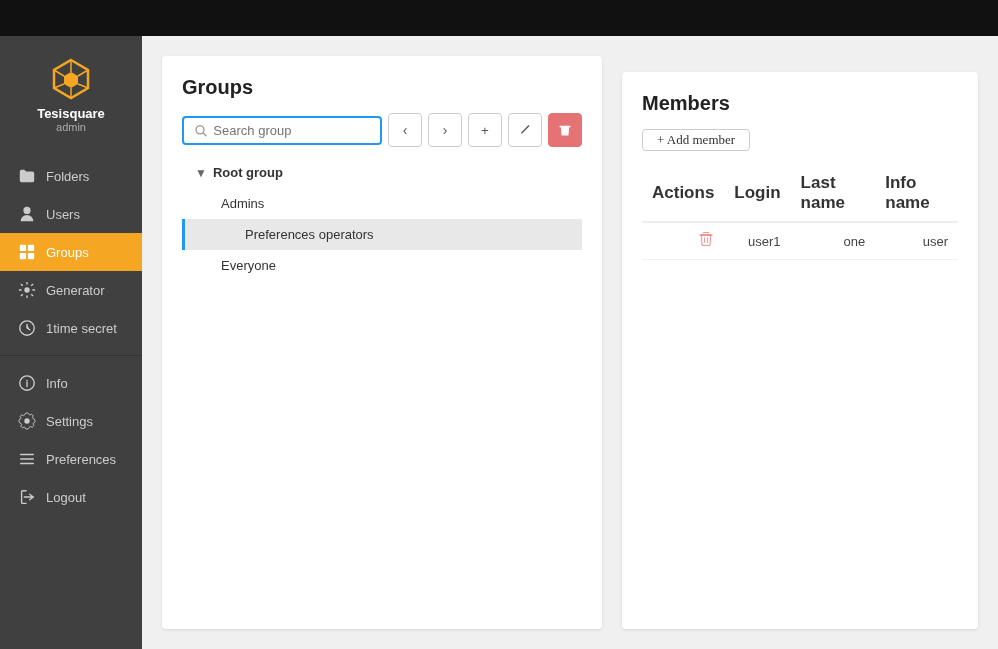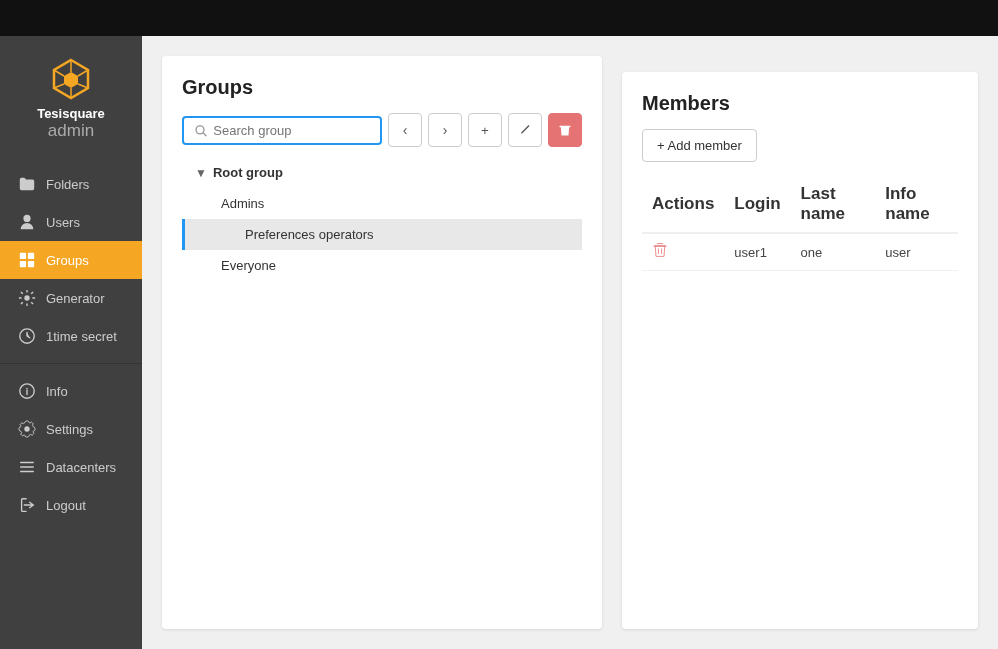--- a/index.html
+++ b/index.html
@@ -10,21 +10,21 @@
 
     
     .main-layout { display: flex; flex: 1; overflow: hidden; }
 
     
     .sidebar { width: 142px; background: #404040; display: flex; flex-direction: column; padding-top: 10px; }
 
     .sidebar-logo { display: flex; flex-direction: column; align-items: center; padding: 10px 0 16px; }
     .sidebar-logo-icon { width: 46px; height: 46px; }
     .sidebar-brand { font-size: 13px; font-weight: 600; color: #fff; margin-top: 4px; }
-    .sidebar-role { font-size: 17px; color: #aaa; }
+    .sidebar-role { font-size: 11px; color: #aaa; }
 
     .sidebar-nav { display: flex; flex-direction: column; margin-top: 8px; flex: 1; }
     .sidebar-item { display: flex; align-items: center; gap: 10px; padding: 10px 18px; cursor: pointer; color: #ccc; font-size: 13px; border-radius: 0; }
     .sidebar-item.active { background: #f5a623; color: #fff; }
     .sidebar-item svg { width: 18px; height: 18px; flex-shrink: 0; }
 
     .sidebar-divider { border: none; border-top: 1px solid #333; margin: 8px 0; }
 
     .sidebar-bottom { display: flex; flex-direction: column; }
     .panel-title { font-size: 20px; font-weight: 700; color: #222; margin-bottom: 14px; }
@@ -42,25 +42,25 @@
     
     .tree { flex: 1; overflow-y: auto; }
     .tree-item { display: flex; align-items: center; gap: 6px; padding: 8px 10px; font-size: 13px; color: #333; cursor: pointer; border-left: 3px solid transparent; }
     .tree-item.selected { background: #e8e8e8; border-left-color: #2196f3; }
     .tree-item.root { font-weight: 600; }
     .tree-child { padding-left: 36px; }
     .tree-indent { padding-left: 60px; }
 
     .chevron { font-size: 12px; color: #666; }
 
-    .add-member-btn { display: flex; align-items: flex-end; gap: 6px; border: 1px solid #ccc; background: #fff; color: #333; padding: 8px 14px; border-radius: 4px; cursor: pointer; font-size: 13px; margin-bottom: 14px; align-self: flex-start; }
+    .add-member-btn { display: flex; align-items: flex-end; gap: 6px; border: 1px solid #ccc; background: #fff; color: #333; padding: 2px 14px; border-radius: 4px; cursor: pointer; font-size: 13px; margin-bottom: 14px; align-self: flex-start; font-family: Liberation Serif, serif; }
 
     .members-table { width: 100%; border-collapse: collapse; }
     .members-table th { text-align: left; font-size: 17px; font-weight: 600; color: #333; padding: 8px 10px; border-bottom: 2px solid #eee; }
-    .members-table td { padding: 8px 10px; font-size: 13px; color: #444; border-bottom: 1px solid #f0f0f0; }
+    .members-table td { padding: 8px 10px; font-size: 13px; color: #444; border-bottom: 1px solid #f0f0f0; text-align: right; }
 
     .delete-row-btn { background: none; border: none; cursor: pointer; color: #e57373; font-size: 16px; }
 
     
     .panels-wrapper { display: flex; flex: 1; padding: 20px; gap: 20px; background: #f0f0f0; overflow: hidden; }
     .groups-card { background: #fff; border-radius: 4px; box-shadow: 0 1px 3px rgba(0,0,0,0.1); padding: 20px; width: 440px; display: flex; flex-direction: column; }
     .members-card { background: #fff; border-radius: 4px; box-shadow: 0 1px 3px rgba(0,0,0,0.1); padding: 20px; flex: 1; display: flex; flex-direction: column; margin-top: 16px; }
   </style>
 </head>
 <body>
@@ -145,21 +145,21 @@
               <path d="M10 13a3 3 0 100-6 3 3 0 000 6z"></path>
               <path d="M19 10a9 9 0 01-.1 1.3l-1.8 1a7.4 7.4 0 01-.4.9l.9 1.9a9 9 0 01-1.8 1.8l-1.9-.9a7.4 7.4 0 01-.9.4l-1 1.8A9 9 0 0110 19a9 9 0 01-1.3-.1l-1-1.8a7.4 7.4 0 01-.9-.4l-1.9.9A9 9 0 013.1 15.8l.9-1.9a7.4 7.4 0 01-.4-.9l-1.8-1A9 9 0 011 10a9 9 0 01.1-1.3l1.8-1a7.4 7.4 0 01.4-.9l-.9-1.9A9 9 0 014.2 3.1l1.9.9a7.4 7.4 0 01.9-.4l1-1.8A9 9 0 0110 1a9 9 0 011.3.1l1 1.8a7.4 7.4 0 01.9.4l1.9-.9a9 9 0 011.8 1.8l-.9 1.9a7.4 7.4 0 01.4.9l1.8 1A9 9 0 0119 10z" stroke="currentColor" stroke-width="1" fill="none"></path>
             </svg>
           <span>Settings</span>
         </div>
 
         <div class="sidebar-item">
           <svg viewBox="0 0 20 20" fill="currentColor">
               <path d="M3 5h14M3 10h14M3 15h14" stroke="currentColor" stroke-width="1.5" stroke-linecap="round"></path>
             </svg>
-          <span>Datacenters</span>
+          <span>Preferences</span>
         </div>
 
         <div class="sidebar-item">
           <svg viewBox="0 0 20 20" fill="currentColor">
               <path d="M9 3H5a1 1 0 00-1 1v12a1 1 0 001 1h4M13 7l4 3-4 3M7 10h10" stroke="currentColor" stroke-width="1.5" stroke-linecap="round" fill="none"></path>
             </svg>
           <span>Logout</span>
         </div>
       </div>
     </nav>

